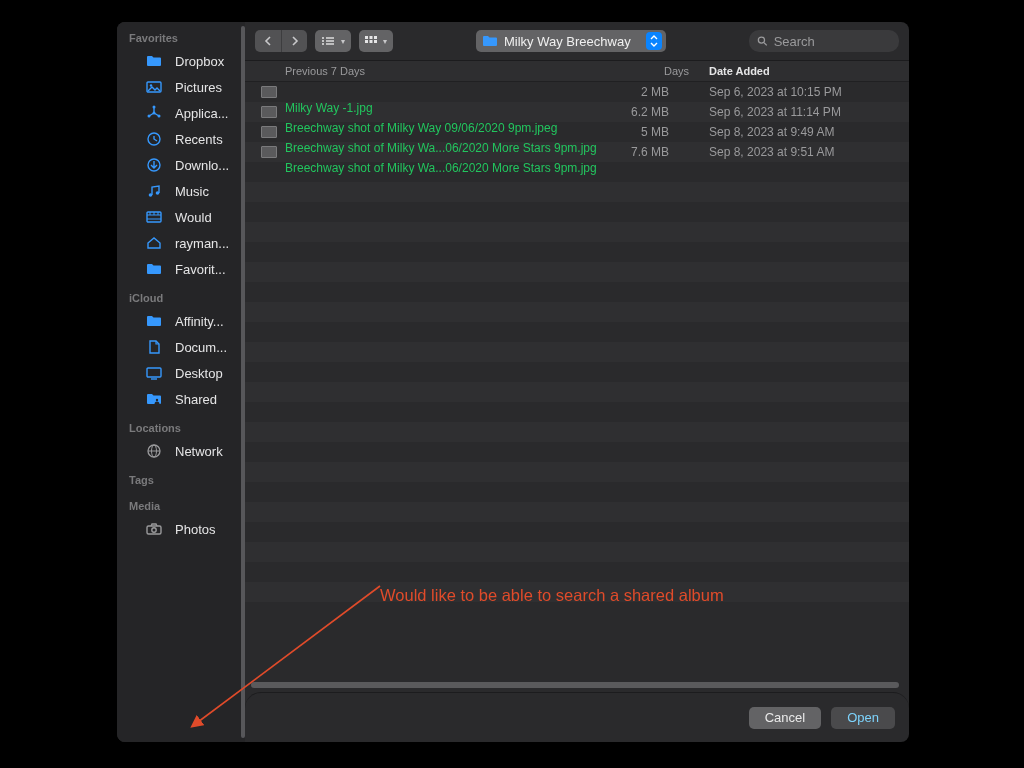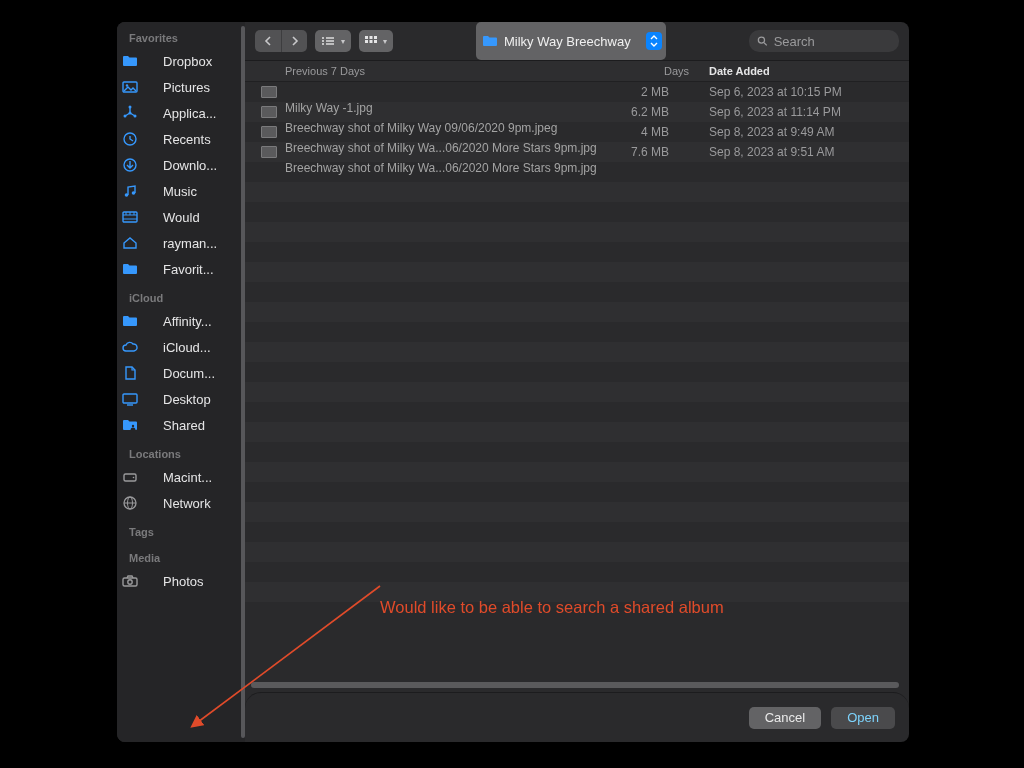--- a/index.html
+++ b/index.html
@@ -24,62 +24,62 @@
   html,body { margin:0; padding:0; width:1024px; height:768px; background:var(--bg-black); font-family: -apple-system, "Helvetica Neue", Helvetica, Arial, sans-serif; font-size:13px; color:var(--text-primary); overflow:hidden; }
   .window {
     position:absolute; left:117px; top:22px; width:792px; height:720px;
     background:var(--panel-bg); border-radius:8px; overflow:hidden; display:flex;
     box-shadow:0 0 0 1px rgba(0,0,0,.6);
   }
   
   .sidebar { width:128px; background:var(--sidebar-bg); position:relative; flex:none; }
   .scrollbar { position:absolute; right:0; top:4px; bottom:4px; width:4px; background:#57575a; border-radius:2px; }
   .sb-section-title { color:var(--text-dim); font-size:11px; font-weight:600; padding:10px 10px 4px 12px; }
-  .sb-item { display:flex; align-items:center; gap:24px; padding:4px 8px 4px 4px; color:var(--text-primary); font-size:13px; height:26px; white-space:nowrap; overflow:hidden; text-overflow:ellipsis; cursor:default;}
+  .sb-item { display:flex; align-items:center; gap:12px; padding:4px 8px 4px 28px; color:var(--text-primary); font-size:13px; height:26px; white-space:nowrap; overflow:hidden; text-overflow:ellipsis; cursor:default;}
   .sb-item .ic { width:18px; height:16px; flex:none; display:flex; align-items:center; justify-content:center; color:var(--icon-blue); }
   .sb-item .ic.gray { color:#9a9a9c; }
   .sb-item span.lbl { overflow:hidden; text-overflow:ellipsis; }
   
   .main { flex:1; display:flex; flex-direction:column; min-width:0; }
   .toolbar { height:38px; flex:none; display:flex; align-items:center; padding:0 10px; gap:8px; }
   .seg { display:flex; background:var(--btn-bg); border-radius:5px; overflow:hidden; }
   .seg .btn { width:26px; height:22px; display:flex; align-items:center; justify-content:center; color:#c8c8ca; cursor:default;}
   .seg .btn + .btn { border-left:1px solid rgba(0,0,0,.25); }
   .toolbtn { background:var(--btn-bg2); border-radius:5px; height:22px; display:flex; align-items:center; justify-content:center; padding:0 6px; color:#e5e5e6; gap:4px; cursor:default;}
   .chev { font-size:8px; margin-left:2px; color:#c8c8ca;}
   .spacer { flex:1; }
-  .path-drop { background:var(--btn-bg2); height:38px; border-radius:5px; display:flex; align-items:center; padding:0 4px 0 6px; gap:6px; min-width:190px; cursor:default;}
+  .path-drop { background:var(--btn-bg2); height:22px; border-radius:5px; display:flex; align-items:center; padding:0 4px 0 6px; gap:6px; min-width:190px; cursor:default;}
   .path-drop .fold { color:var(--icon-blue); display:flex; }
   .path-drop .txt { font-size:13px; color:#f0f0f0; flex:1; white-space:nowrap; overflow:hidden; text-overflow:ellipsis;}
   .path-drop .arrows { width:16px; height:18px; background:var(--blue); border-radius:4px; display:flex; align-items:center; justify-content:center; font-size:9px; color:white; line-height:1;}
   .search { background:#3a3a3c; height:22px; border-radius:10px; display:flex; align-items:center; gap:4px; padding:0 8px; width:150px;}
   .search input { background:transparent; border:none; outline:none; color:var(--text-primary); font-size:13px; width:100%; }
   .search input::placeholder { color:var(--text-secondary); }
   
   .list-wrap { flex:1; display:flex; flex-direction:column; min-height:0;}
   .col-head { display:flex; height:22px; align-items:center; background:#2e2e30; font-size:11px; color:var(--text-secondary); border-top:1px solid var(--border); border-bottom:1px solid #202022; padding-left:40px;}
   .col-head .c-name { flex:1;}
   .col-head .c-size { width:80px; text-align:right; padding-right:20px; color:var(--text-secondary);}
   .col-head .c-date { width:200px; font-weight:600; color:var(--text-primary);}
   .rows { flex:1; overflow:hidden; position:relative;}
   .row { display:flex; align-items:center; height:20px; font-size:12px; padding-left:12px;}
   .row:nth-child(odd){ background:var(--panel-bg); }
   .row:nth-child(even){ background:var(--row-alt); }
   .row .thumb { width:16px; height:12px; background:#5a5a5c; border:1px solid #7a7a7c; border-radius:1px; margin:0 8px 0 4px; flex:none;}
-  .row .fname { flex:1; white-space:nowrap; overflow:hidden; text-overflow:ellipsis; color:#a3a3a3;margin-top:32px;}
+  .row .fname { flex:1; white-space:nowrap; overflow:hidden; text-overflow:ellipsis; color:#22c55e;margin-top:32px;}
   .row .fsize { width:80px; text-align:right; padding-right:20px; color:var(--text-secondary);}
   .row .fdate { width:200px; color:var(--text-secondary);margin-left:20px;}
   .hscroll { height:14px; background:#2a2a2c; position:relative;}
   .hscroll .thumb-h { position:absolute; left:6px; right:10px; top:4px; height:6px; background:#5a5a5c; border-radius:3px;}
   .footer { height:50px; flex:none; display:flex; align-items:center; justify-content:flex-end; gap:10px; padding:0 14px; border-top:1px solid var(--border);border-radius:16px;}
   .fbtn { height:22px; padding:0 16px; border-radius:5px; font-size:13px; display:flex; align-items:center; cursor:default;}
   .fbtn.cancel { background:var(--btn-bg2); color:#eaeaea;}
   .fbtn.open { background:var(--btn-dis); color:#7dd3fc;}
   
-  .annotation { position:absolute; left:380px; top:598px; color:var(--annot-red); font-size:16.5px; font-weight:400; pointer-events:none; }
+  .annotation { position:absolute; left:380px; top:586px; color:var(--annot-red); font-size:16.5px; font-weight:400; pointer-events:none; }
   svg.arrow { position:absolute; left:188px; top:582px; width:200px; height:148px; pointer-events:none; }
 </style>
 </head>
 <body>
 
 <div class="window">
 
   <div class="sidebar">
     <div id="sidebar-content">
         <div class="sb-section-title">Favorites</div>
@@ -175,28 +175,20 @@
           <span class="ic">
             <svg width="18" height="16" viewBox="0 0 18 16">
               <path fill="currentColor" d="M2 4 a1 1 0 0 1 1-1 h4 l1.5 1.5 H15 a1 1 0 0 1 1 1 V12 a1 1 0 0 1-1 1 H3 a1 1 0 0 1-1-1 Z"></path>
             </svg>
           </span>
           <span class="lbl">Affinity...</span>
         </div>
         <div class="sb-item">
           <span class="ic">
             <svg width="18" height="16" viewBox="0 0 18 16">
-              <path d="M5 12 a3 3 0 0 1 0-6 a4 4 0 0 1 7-1 a3 3 0 0 1 1 7 Z" fill="none" stroke="currentColor" stroke-width="1.4"></path>
-            </svg>
-          </span>
-          <span class="lbl">iCloud...</span>
-        </div>
-        <div class="sb-item">
-          <span class="ic">
-            <svg width="18" height="16" viewBox="0 0 18 16">
               <path d="M5 2 H11 L14 5 V14 H5 Z" fill="none" stroke="currentColor" stroke-width="1.4"></path>
               <path d="M11 2 V5 H14" fill="none" stroke="currentColor" stroke-width="1.2"></path>
             </svg>
           </span>
           <span class="lbl">Docum...</span>
         </div>
         <div class="sb-item">
           <span class="ic">
             <svg width="18" height="16" viewBox="0 0 18 16">
               <rect x="2" y="3" width="14" height="9" rx="1" fill="none" stroke="currentColor" stroke-width="1.4"></rect>
@@ -209,29 +201,20 @@
           <span class="ic">
             <svg width="18" height="16" viewBox="0 0 18 16">
               <path fill="currentColor" d="M2 4 a1 1 0 0 1 1-1 h4 l1.5 1.5 H15 a1 1 0 0 1 1 1 V12 a1 1 0 0 1-1 1 H3 a1 1 0 0 1-1-1 Z"></path>
               <circle cx="12" cy="9" r="1.2" fill="#252527"></circle>
               <path d="M9.5 13 a2.5 2.5 0 0 1 5 0" fill="#252527"></path>
             </svg>
           </span>
           <span class="lbl">Shared</span>
         </div>
         <div class="sb-section-title">Locations</div>
-        <div class="sb-item">
-          <span class="ic gray">
-            <svg width="18" height="16" viewBox="0 0 18 16">
-              <rect x="3" y="5" width="12" height="7" rx="1.5" fill="none" stroke="currentColor" stroke-width="1.4"></rect>
-              <circle cx="12.5" cy="8.5" r="0.8" fill="currentColor"></circle>
-            </svg>
-          </span>
-          <span class="lbl">Macint...</span>
-        </div>
         <div class="sb-item">
           <span class="ic gray">
             <svg width="18" height="16" viewBox="0 0 18 16">
               <circle cx="9" cy="8" r="6" fill="none" stroke="currentColor" stroke-width="1.3"></circle>
               <ellipse cx="9" cy="8" rx="2.5" ry="6" fill="none" stroke="currentColor" stroke-width="1"></ellipse>
               <line x1="3" y1="8" x2="15" y2="8" stroke="currentColor"></line>
             </svg>
           </span>
           <span class="lbl">Network</span>
         </div>
@@ -335,21 +318,21 @@
           </div>
           <div class="row">
       <div class="thumb"></div>
       <div class="fname">Breechway shot of Milky Way 09/06/2020 9pm.jpeg</div>
       <div class="fsize">6.2 MB</div>
       <div class="fdate">Sep 6, 2023 at 11:14 PM</div>
           </div>
           <div class="row">
       <div class="thumb"></div>
       <div class="fname">Breechway shot of Milky Wa...06/2020 More Stars 9pm.jpg</div>
-      <div class="fsize">4 MB</div>
+      <div class="fsize">5 MB</div>
       <div class="fdate">Sep 8, 2023 at 9:49 AM</div>
           </div>
           <div class="row">
       <div class="thumb"></div>
       <div class="fname">Breechway shot of Milky Wa...06/2020 More Stars 9pm.jpg</div>
       <div class="fsize">7.6 MB</div>
       <div class="fdate">Sep 8, 2023 at 9:51 AM</div>
           </div>
           <div class="row"></div>
           <div class="row"></div>

